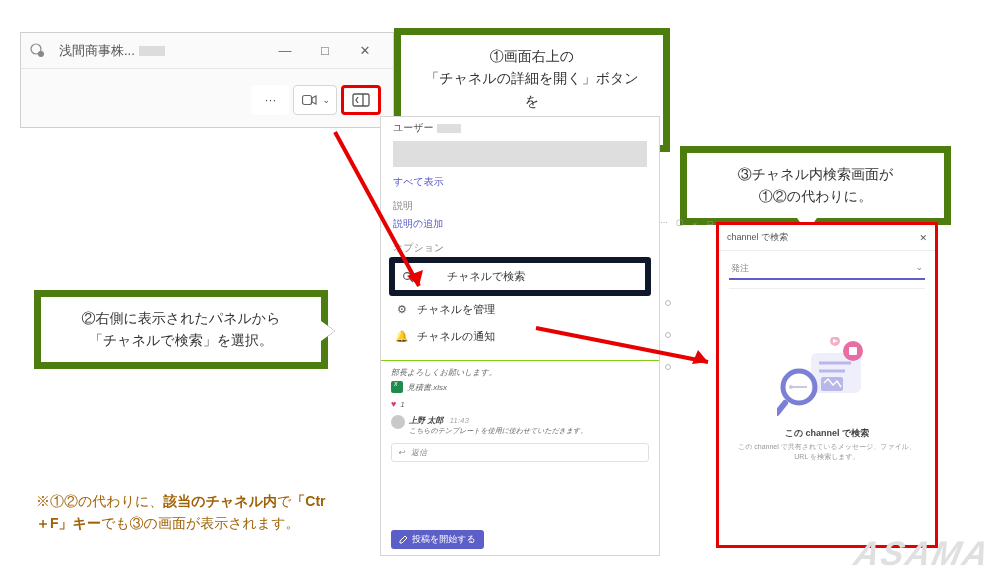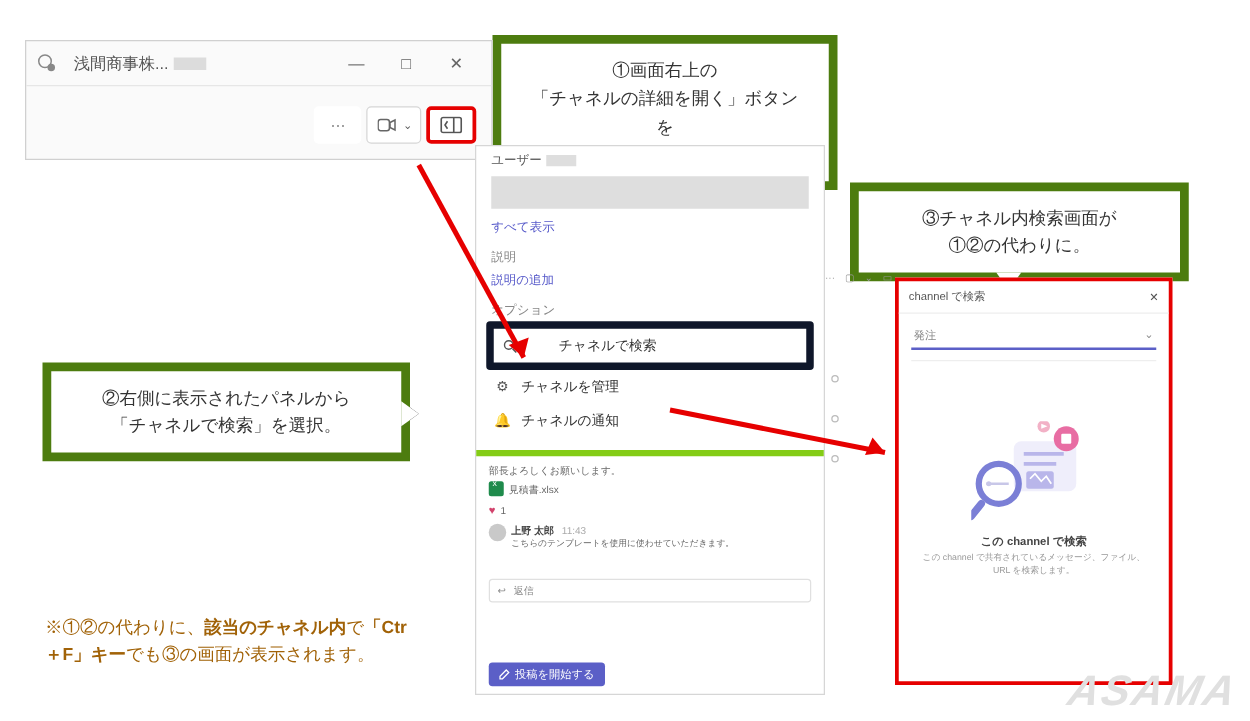--- a/index.html
+++ b/index.html
@@ -61,28 +61,29 @@
   .link-line { font-size: 10px; color:#5558c9; padding: 2px 12px 8px; cursor:pointer;}
   .opt-list { padding: 0 8px; }
   .opt-item {
     display:flex; align-items:center; gap:8px; font-size:11px; color:#333;
     padding: 6px 6px; border-radius:3px;
   }
   .opt-item.search { border: 6px solid #0f172a; gap: 32px; }
   .opt-icon { width:14px; display:inline-flex; justify-content:center; color:#555; }
   .feed {
     margin-top: 10px; padding: 6px 10px; font-size: 8px; color:#666;
-    border-top:5px solid #84cc16;
+    border-top:1px solid #84cc16;
+    font-style:italic;
   }
   .feed .fileline{ display:flex; align-items:center; gap:4px; padding:3px 0;}
   .feed .excel-ico{ width:12px;height:12px;background:#1f8b4c;border-radius:2px;display:inline-block; position:relative;}
   .feed .excel-ico::after{content:"x"; color:#fff; font-size:7px; position:absolute; left:3px; top:-1px;}
   .feed .heart{ color:#d2426c; font-size:9px;}
   .feed .avatar{ width:14px;height:14px;border-radius:50%;background:#c9c9c9;display:inline-block;}
-  .feed .replybox{ margin-top:20px; padding:3px 6px; border:1px solid #e0e0e0; border-radius:3px; font-size:8px; color:#888;}
+  .feed .replybox{ margin-top:4px; padding:3px 6px; border:1px solid #e0e0e0; border-radius:3px; font-size:8px; color:#888;}
   .newpost-btn{
     position:absolute; left:10px; bottom:6px;
     background:#5b5fc7; color:#fff; font-size:9px; border-radius:3px;
     padding:3px 8px; display:flex; align-items:center; gap:4px;
   }
 
   
   .rightpanel {
     position: absolute; left: 716px; top: 222px; width: 222px; height: 326px;
     border: 3px solid #e60000; background: #fff;

